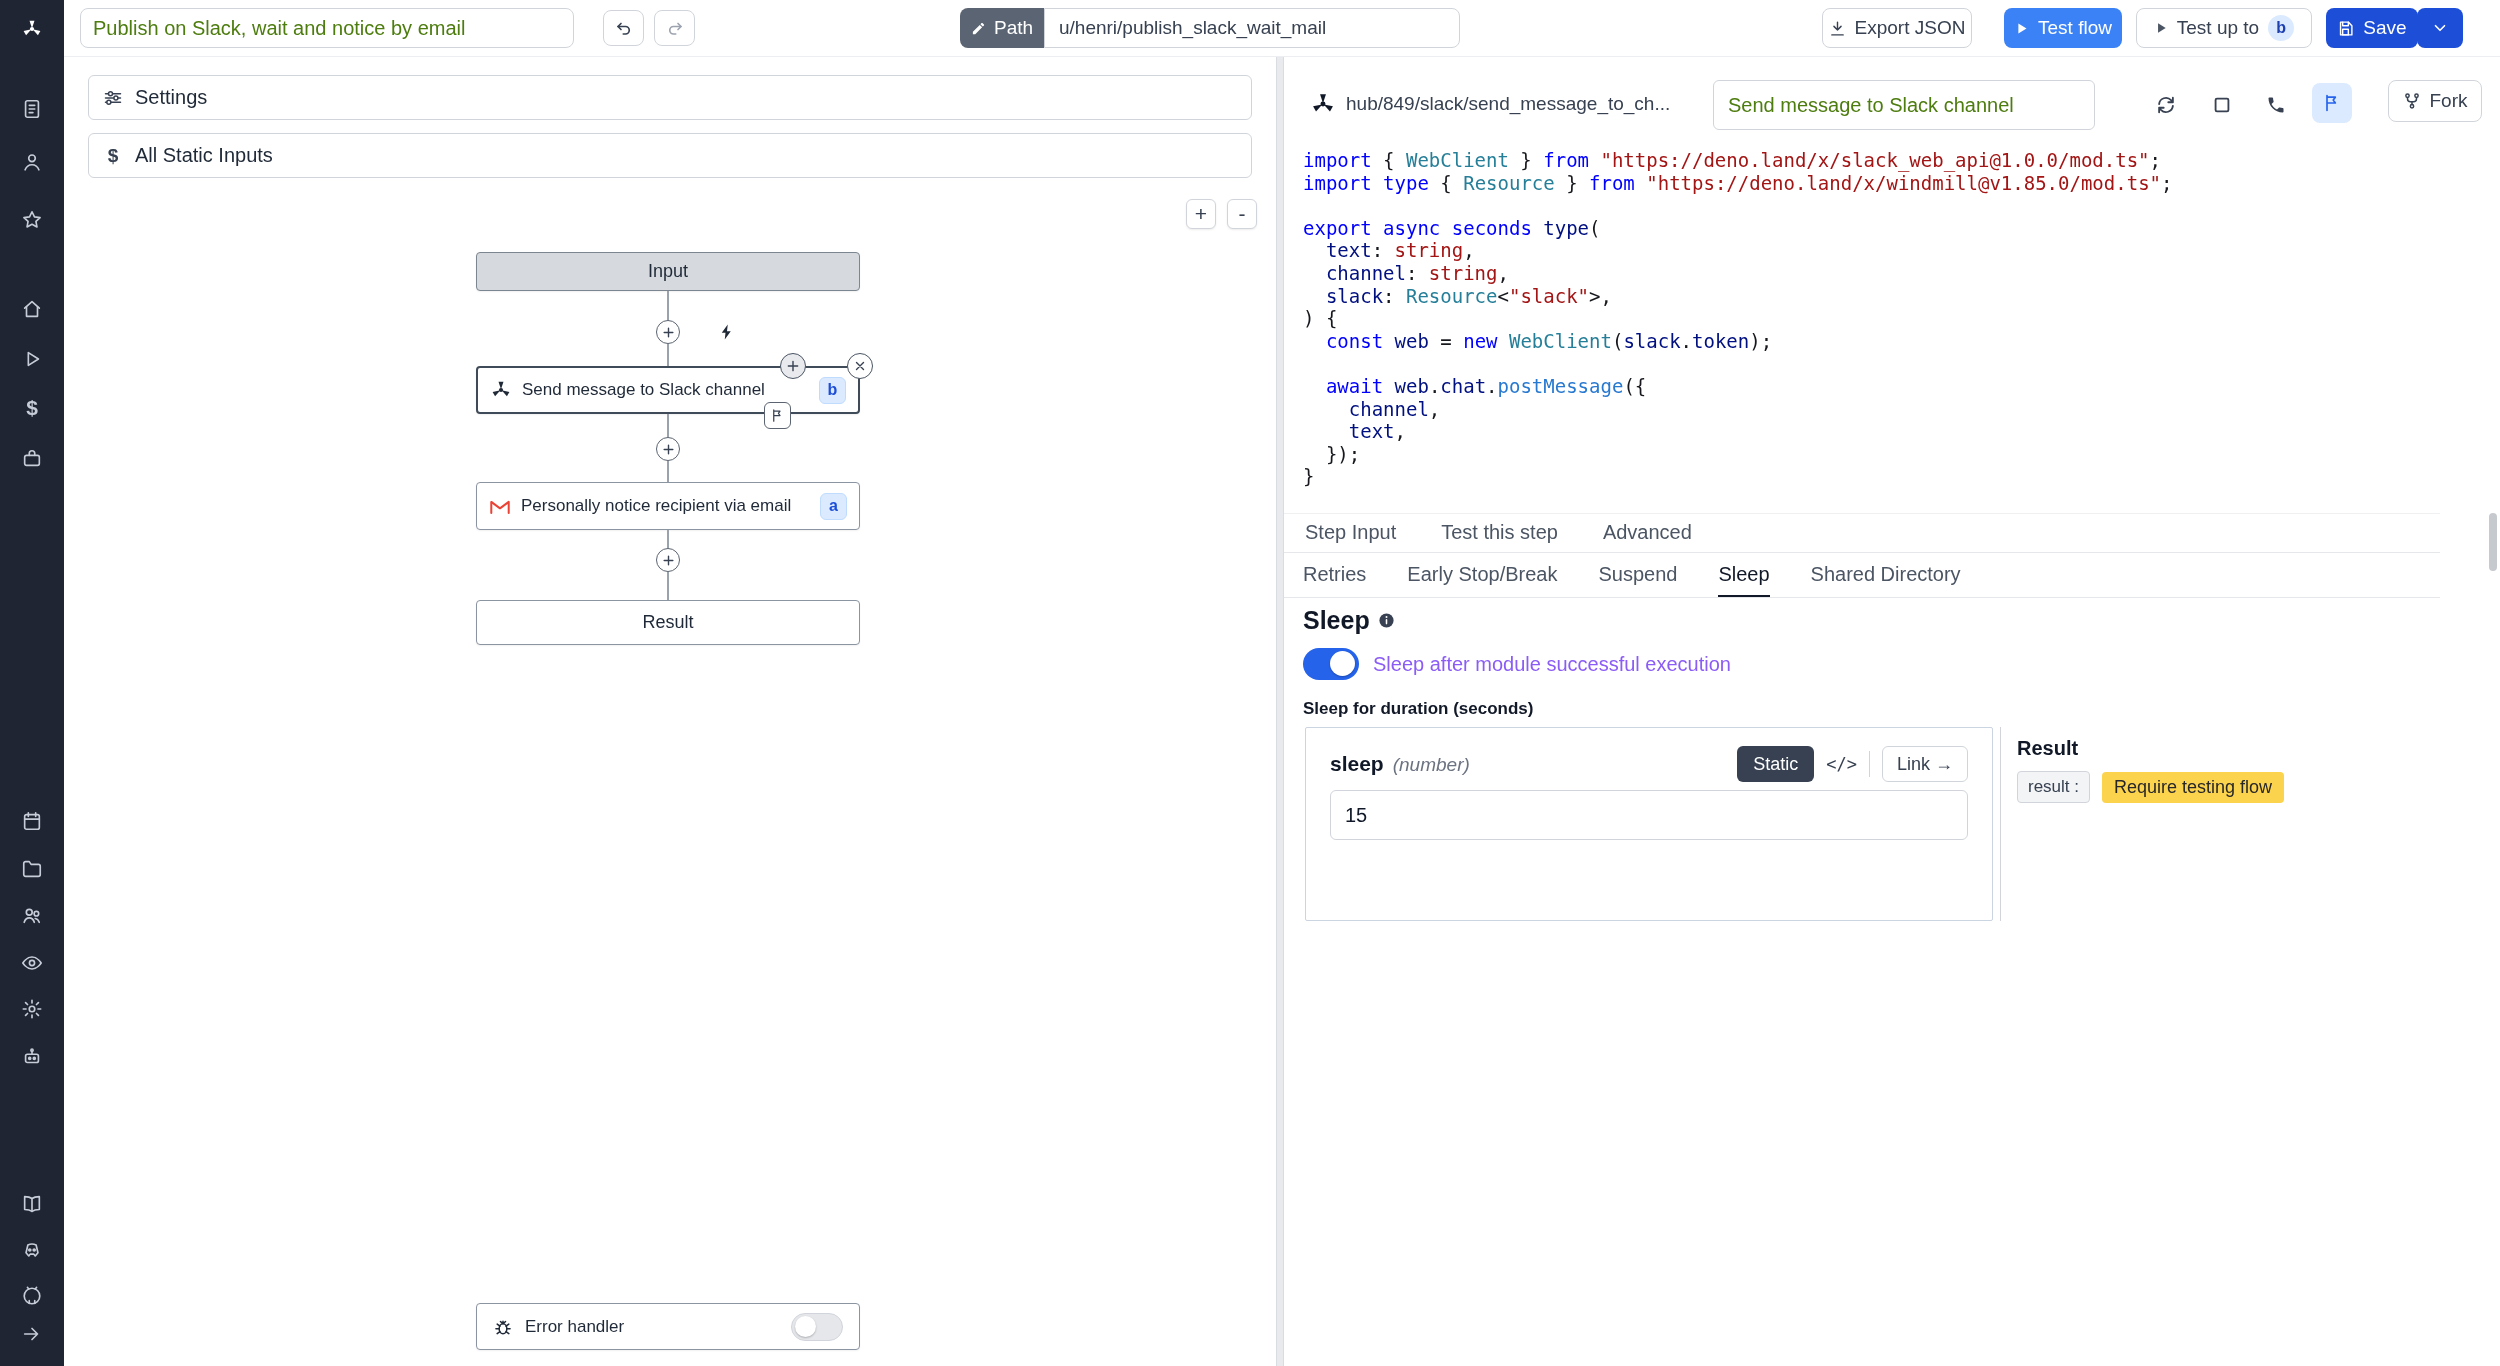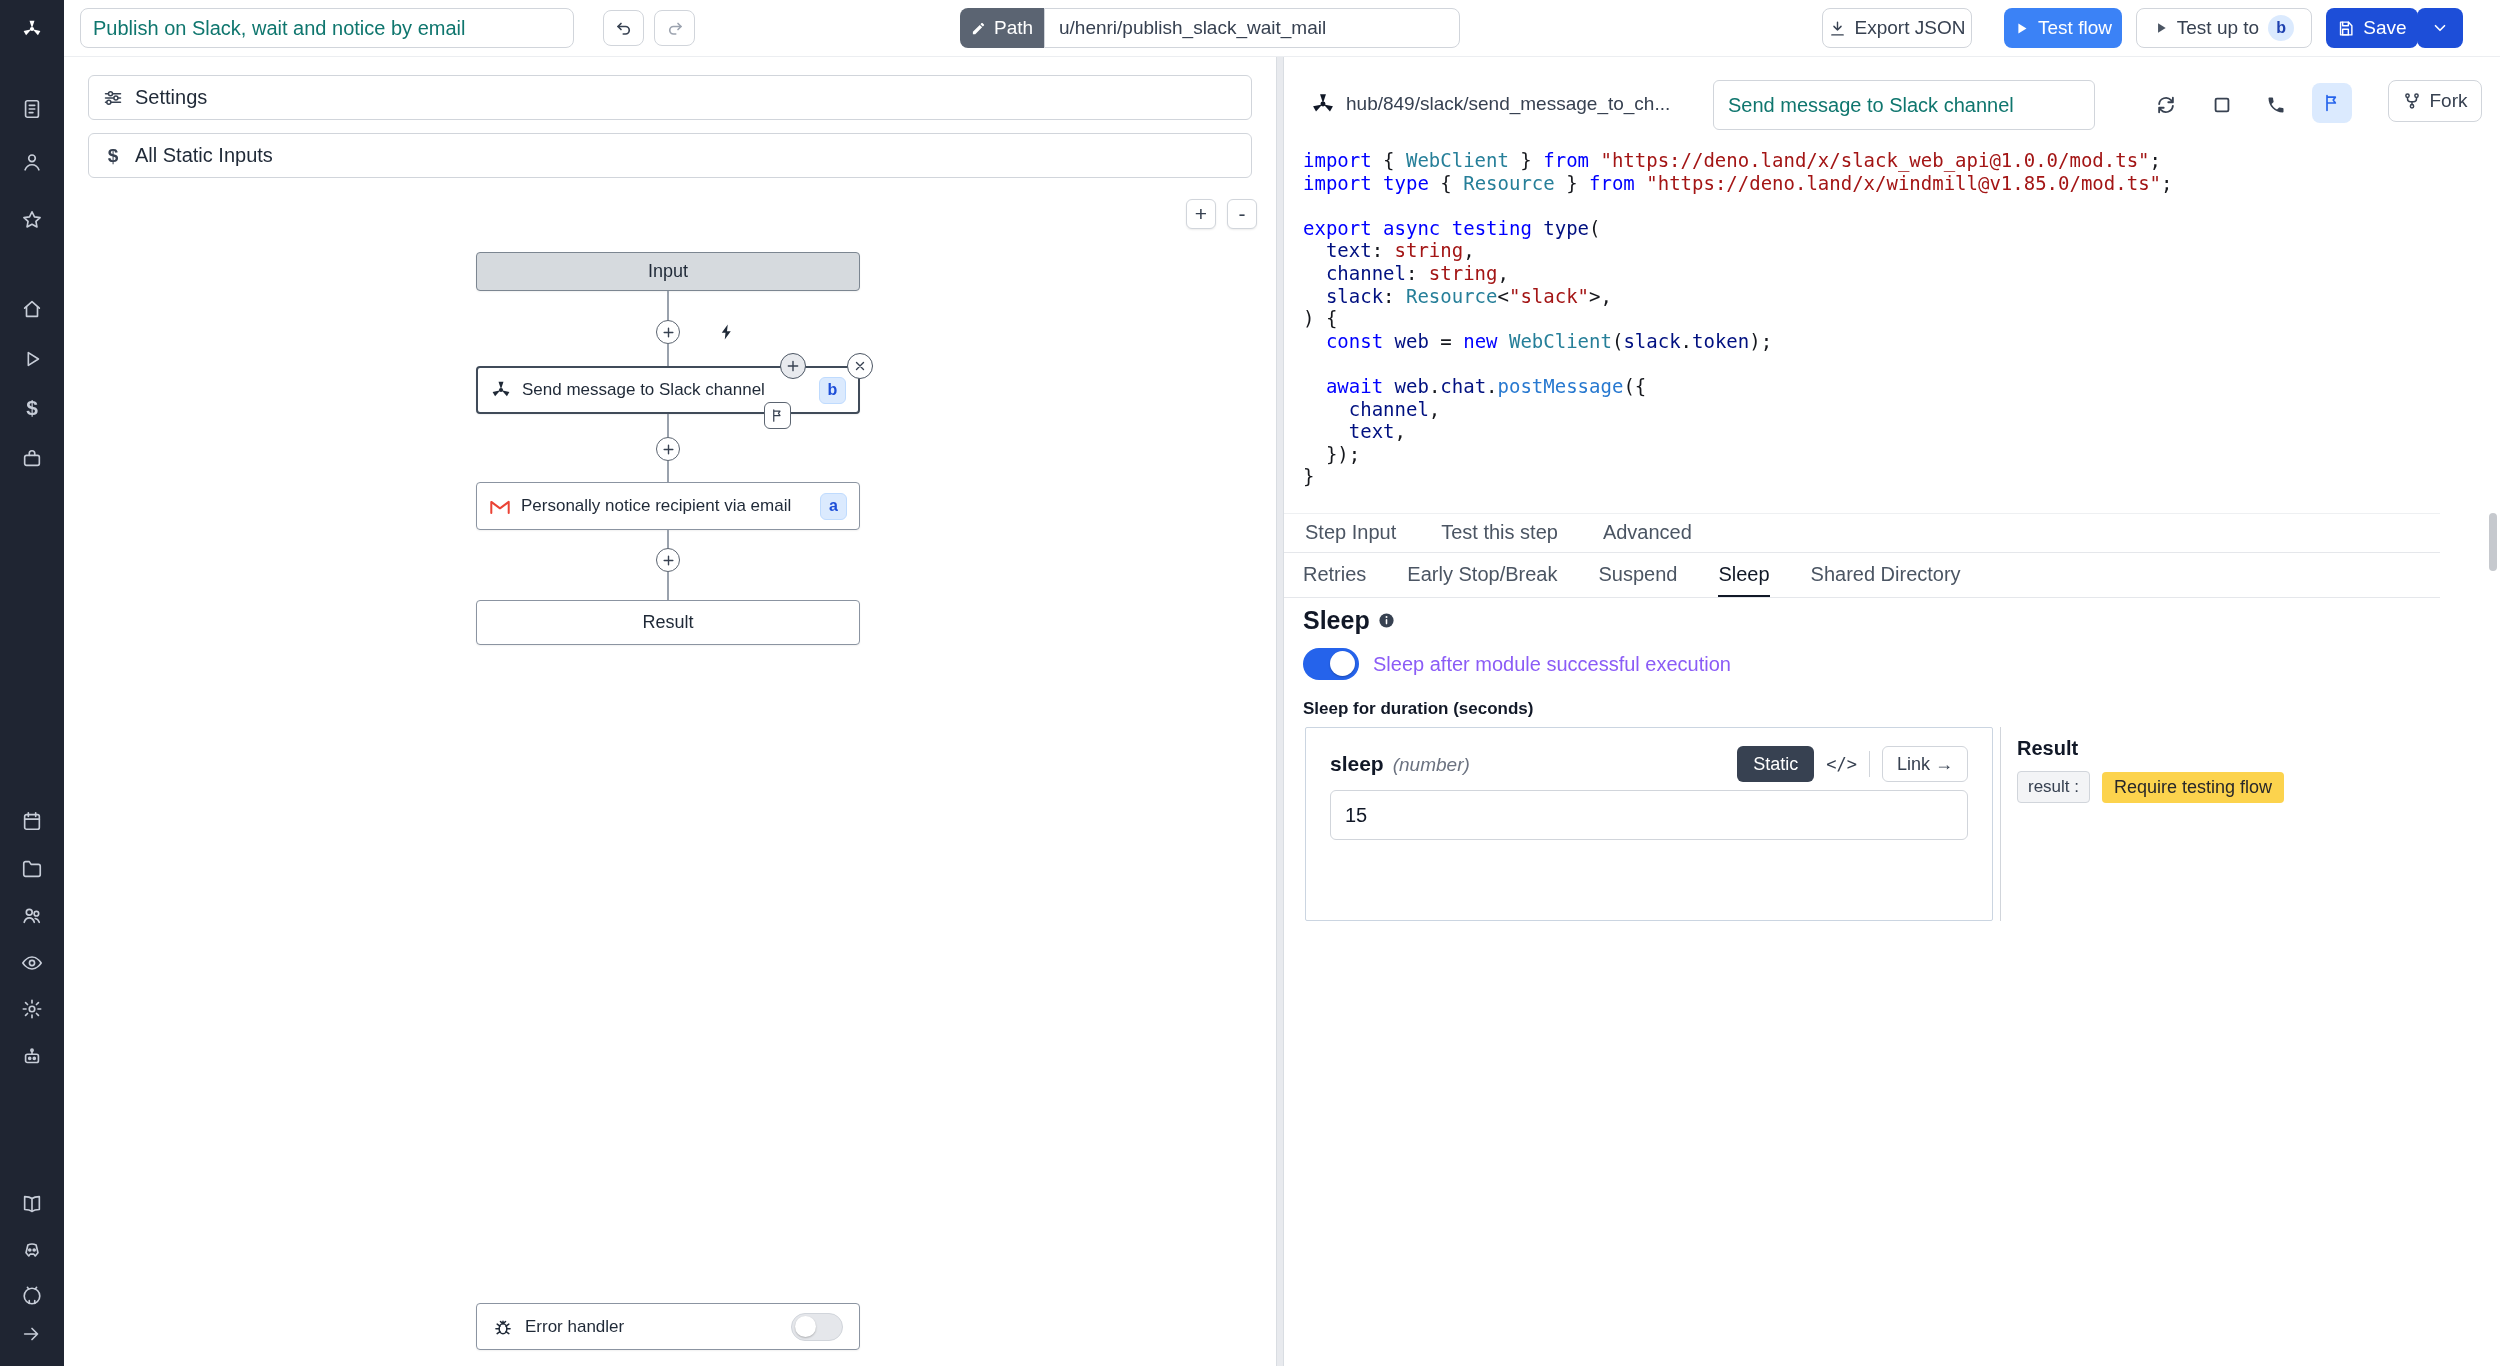--- a/index.html
+++ b/index.html
@@ -10,21 +10,21 @@
   .stroke-i{fill:none;stroke:currentColor;stroke-width:1.8;stroke-linecap:round;stroke-linejoin:round}
 
   
   .sidebar{position:absolute;left:0;top:0;width:64px;height:1366px;background:#1f2532;z-index:5}
   .side-icn{position:absolute;left:50%;transform:translateX(-50%);width:28px;height:28px;color:#c7cdd8;display:flex;align-items:center;justify-content:center;cursor:pointer}
   .side-icn svg{width:22px;height:22px}
   .side-dollar{font-size:21px;font-weight:bold;color:#c7cdd8}
 
   
   .topbar{position:absolute;left:64px;top:0;width:2436px;height:57px;background:#fff;border-bottom:1px solid #eceef1}
-  .inp{border:1px solid #d1d5db;border-radius:8px;background:#fff;font-family:"Liberation Sans",sans-serif;color:#0f766e;outline:none}
+  .inp{border:1px solid #d1d5db;border-radius:8px;background:#fff;font-family:"Liberation Sans",sans-serif;color:#4d7c0f;outline:none}
   .btn{display:inline-flex;align-items:center;justify-content:center;gap:9px;border-radius:8px;font-size:19px;cursor:pointer;border:1px solid transparent}
   .btn-outline{border-color:#d1d5db;background:#fff;color:#374151}
   .btn-blue{background:#3b82f6;color:#fff}
   .btn-dark{background:#1d4ed8;color:#fff}
   .pill-b{display:inline-flex;align-items:center;justify-content:center;width:26px;height:26px;border-radius:50%;background:#dbeafe;color:#1e40af;font-size:16px;font-weight:bold}
 
   
   .flow-panel{position:absolute;left:64px;top:57px;width:1212px;height:1309px;background:#fff}
   .collapse-bar{position:absolute;left:24px;width:1164px;height:45px;border:1px solid #d1d5db;border-radius:6px;background:#fff;display:flex;align-items:center;gap:12px;padding:12px 14px;font-size:20px;color:#1f2937;cursor:pointer}
   .zoom-btn{position:absolute;width:30px;height:30px;border:1px solid #d1d5db;border-radius:6px;background:#fff;box-shadow:0 1px 2px rgba(0,0,0,.08);display:flex;align-items:center;justify-content:center;font-size:21px;color:#374151;cursor:pointer}
@@ -403,21 +403,21 @@
           <path d="M6 7.2V9a4 4 0 0 0 4 4h4a4 4 0 0 0 4-4V7.2M12 13v3.8"></path>
         </svg>
       </span>
     <span>Fork</span>
   </button>
 
   <div class="code">
       <div class="code-line"><span class="tok-k">import</span><span class="tok-p"> { </span><span class="tok-t">WebClient</span><span class="tok-p"> } </span><span class="tok-k">from</span><span class="tok-p"> </span><span class="tok-s">"https://deno.land/x/slack_web_api@1.0.0/mod.ts"</span><span class="tok-p">;</span></div>
       <div class="code-line"><span class="tok-k">import</span><span class="tok-p"> </span><span class="tok-k">type</span><span class="tok-p"> { </span><span class="tok-t">Resource</span><span class="tok-p"> } </span><span class="tok-k">from</span><span class="tok-p"> </span><span class="tok-s">"https://deno.land/x/windmill@v1.85.0/mod.ts"</span><span class="tok-p">;</span></div>
       <div class="code-line"></div>
-      <div class="code-line"><span class="tok-k">export</span><span class="tok-p"> </span><span class="tok-k">async</span><span class="tok-p"> </span><span class="tok-k">testing</span><span class="tok-p"> </span><span class="tok-v">type</span><span class="tok-p">(</span></div>
+      <div class="code-line"><span class="tok-k">export</span><span class="tok-p"> </span><span class="tok-k">async</span><span class="tok-p"> </span><span class="tok-k">seconds</span><span class="tok-p"> </span><span class="tok-v">type</span><span class="tok-p">(</span></div>
       <div class="code-line"><span class="tok-p">  </span><span class="tok-v">text</span><span class="tok-p">: </span><span class="tok-s">string</span><span class="tok-p">,</span></div>
       <div class="code-line"><span class="tok-p">  </span><span class="tok-v">channel</span><span class="tok-p">: </span><span class="tok-s">string</span><span class="tok-p">,</span></div>
       <div class="code-line"><span class="tok-p">  </span><span class="tok-v">slack</span><span class="tok-p">: </span><span class="tok-t">Resource</span><span class="tok-p">&lt;</span><span class="tok-s">"slack"</span><span class="tok-p">&gt;,</span></div>
       <div class="code-line"><span class="tok-p">) {</span></div>
       <div class="code-line"><span class="tok-p">  </span><span class="tok-k">const</span><span class="tok-p"> </span><span class="tok-v">web</span><span class="tok-p"> = </span><span class="tok-k">new</span><span class="tok-p"> </span><span class="tok-t">WebClient</span><span class="tok-p">(</span><span class="tok-v">slack</span><span class="tok-p">.</span><span class="tok-v">token</span><span class="tok-p">);</span></div>
       <div class="code-line"></div>
       <div class="code-line"><span class="tok-p">  </span><span class="tok-k">await</span><span class="tok-p"> </span><span class="tok-v">web</span><span class="tok-p">.</span><span class="tok-v">chat</span><span class="tok-p">.</span><span class="tok-m">postMessage</span><span class="tok-p">({</span></div>
       <div class="code-line"><span class="tok-p">    </span><span class="tok-v">channel</span><span class="tok-p">,</span></div>
       <div class="code-line"><span class="tok-p">    </span><span class="tok-v">text</span><span class="tok-p">,</span></div>
       <div class="code-line"><span class="tok-p">  });</span></div>

